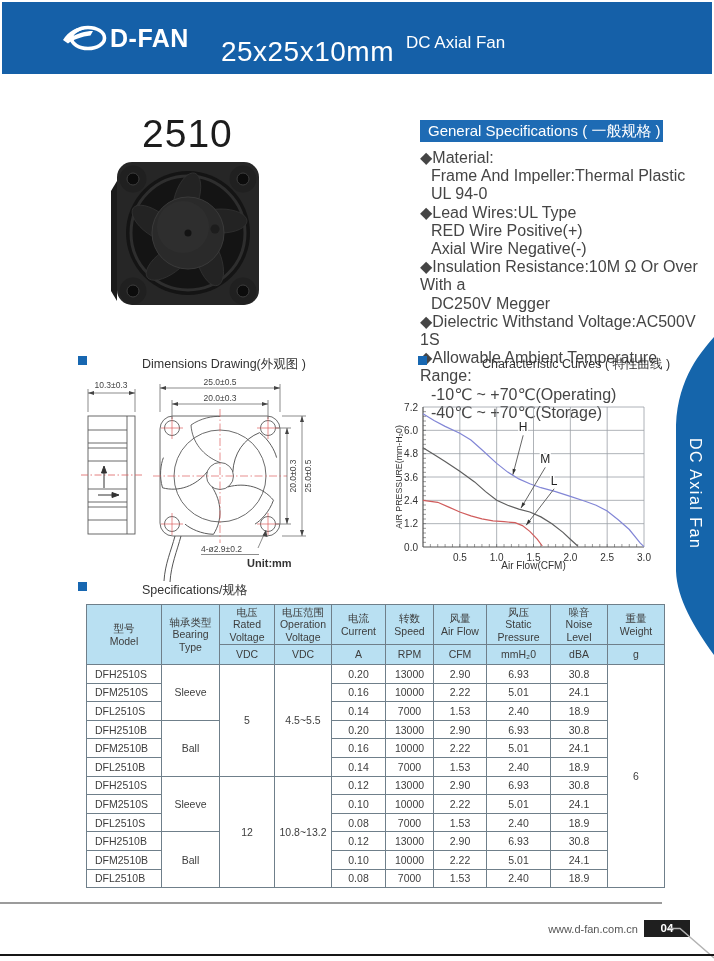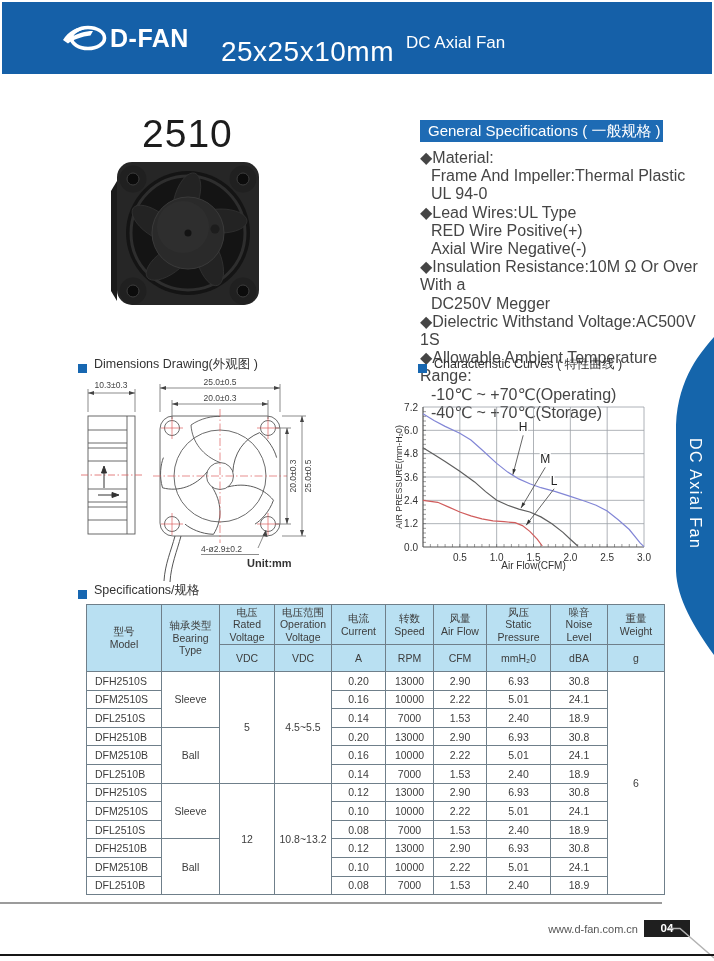--- a/index.html
+++ b/index.html
@@ -15,41 +15,41 @@
   
   .model-title{position:absolute;left:142px;top:88px;font-size:39px;color:#1c1c1c;letter-spacing:1px;margin-top:24px;}
   .product-photo{position:absolute;left:103px;top:151px;}
   
   .genspec-title{position:absolute;left:420px;top:120px;width:235px;height:22px;background:#1e6bb4;
                  color:#fff;font-size:15px;line-height:22px;padding-left:8px;}
   .genspec-list{position:absolute;left:420px;top:149px;width:288px;font-size:16px;
                 color:#454545;line-height:18.2px;}
   .gs-line.cont{padding-left:11px;}
   
-  .sec-title{position:absolute;font-size:12.5px;color:#333;display:flex;align-items:flex-end;}
+  .sec-title{position:absolute;font-size:12.5px;color:#333;display:flex;align-items:flex-start;gap:48px;}
   .sec-title .bullet{display:inline-block;width:9px;height:9px;background:#1767b1;margin-right:7px;}
   .dims-title{left:78px;top:356px;}
   .curves-title{left:418px;top:356px;}
   .specs-title{left:78px;top:582px;}
   
   .dims-svg{position:absolute;left:75px;top:376px;}
   .chart-svg{position:absolute;left:393px;top:376px;}
   .dim{font-size:8.5px;fill:#444;}
   .unit-label{font-size:11px;font-weight:600;fill:#333;}
   .tick{font-size:10px;fill:#333;}
   .axis-title{font-size:10px;fill:#333;}
   .ylab{font-size:8.8px;fill:#333;}
   .curve-label{font-size:12px;fill:#222;paint-order:stroke;stroke:#ffffff;stroke-width:3px;}
   
   .spec-table{position:absolute;left:86px;top:604px;width:578px;border-collapse:collapse;
               table-layout:fixed;font-size:10.5px;color:#3d3d3d;}
   .spec-table th,.spec-table td{border:1px solid #6f7f8a;padding:0 2px;text-align:center;}
   .spec-table th{background:#b9e0f2;font-weight:400;white-space:pre-line;line-height:1.2;}
   .spec-table thead tr:first-child{height:40px;}
-  .spec-table thead tr:last-child{height:27px;}
+  .spec-table thead tr:last-child{height:20px;}
   .spec-table tbody tr{height:18.6px;}
   .spec-table td.model{text-align:left;padding-left:8px;}
   
   .footer-divider{position:absolute;left:0;top:902px;width:662px;height:2px;background:#9b9b9b;}
   .site{position:absolute;top:923px;right:76px;font-size:11px;color:#555;}
   .pagebox{position:absolute;left:644px;top:920px;width:46px;height:17px;background:#1f1f1f;
            color:#fff;font-size:11.5px;font-weight:700;text-align:center;line-height:17px;}
   .footer-diag{position:absolute;left:644px;top:920px;}
   .bottom-line{position:absolute;left:0;top:954px;width:714px;height:2px;background:#161616;}
   

